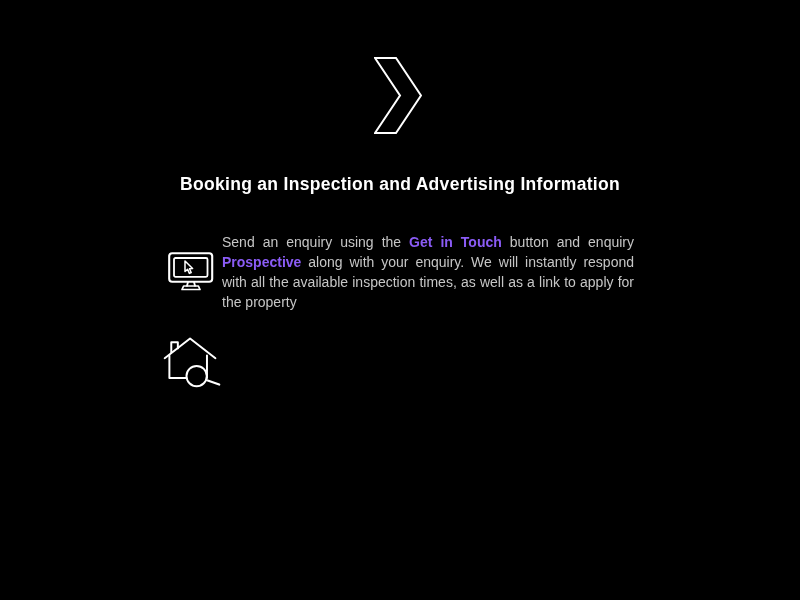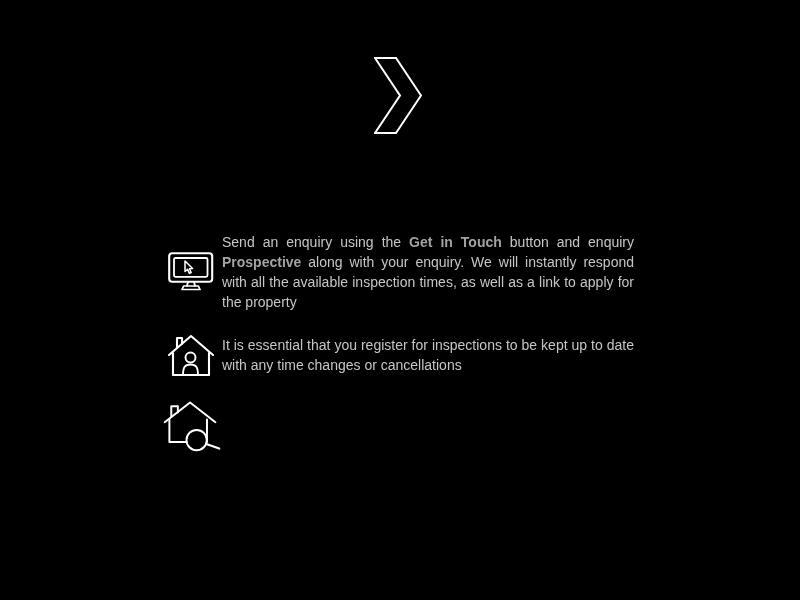--- a/index.html
+++ b/index.html
@@ -62,62 +62,51 @@
   }
   .body-text {
     flex: 1;
     color: #c6c6c6;
     font-size: 14px;
     line-height: 20px;
     text-align: justify;
   }
   .body-text .bold {
     font-weight: bold;
-    color: #a3a3a3;
+    color: #8b5cf6;
   }
 </style>
 </head>
 <body>
 
 <div class="page">
 
   <div class="chevron-wrap">
     <svg viewBox="0 0 48 77">
       <polygon points="1,1 22,1 47,38.5 22,76 1,76 26,38.5"></polygon>
     </svg>
   </div>
 
+  <h1 class="title">Booking an Inspection and Advertising Information</h1>
 
   <div class="sections">
 
     <div class="row">
       <div class="icon-cell">
         <svg width="46" height="40" viewBox="0 0 46 40">
           <rect x="1.2" y="1.2" width="43" height="28.5" rx="3"></rect>
           <rect x="6" y="6" width="33.5" height="18.8" rx="1.5" stroke-width="1.8"></rect>
           <path d="M17 9 V19.5 L19.6 17.4 L21.4 21.4 L23.2 20.5 L21.5 16.8 L24.6 16.5 Z" stroke-width="1.5"></path>
           <path d="M20 30 L19 33.8 M26 30 L27 33.8" stroke-width="1.8"></path>
           <path d="M14 37.5 L15.6 34 H30.4 L32 37.5 Z" stroke-width="1.7"></path>
         </svg>
       </div>
       <p class="body-text"><span>Send an enquiry using the </span><span class="bold">Get in Touch</span><span> button and enquiry </span><span class="bold">Prospective</span><span> along with your enquiry. We will instantly respond with all the available inspection times, as well as a link to apply for the property</span></p>
     </div>
 
-    <div class="row">
-      <div class="icon-cell">
-        <svg width="48" height="42" viewBox="0 0 48 42">
-          <path d="M2 21 L24 2 L46 21"></path>
-          <path d="M10 14 V4 H15 V9.7"></path>
-          <path d="M6 19 V41 H42 V19"></path>
-          <circle cx="23.5" cy="23.5" r="5" stroke-width="1.9"></circle>
-          <path d="M16 41 C16 33 18 30.5 23.5 30.5 C29 30.5 31 33 31 41" stroke-width="1.9"></path>
-        </svg>
-      </div>
-      <p class="body-text"><span>It is essential that you register for inspections to be kept up to date with any time changes or cancellations</span></p>
-    </div>
 
     <div class="row">
       <div class="icon-cell">
         <svg width="66" height="56" viewBox="0 0 66 56">
           <path d="M5 24 L32 3 L59 24"></path>
           <path d="M12 18 V7 H19 V13.5"></path>
           <path d="M10 21 V45 H50 V21"></path>
           <circle cx="39" cy="43" r="10.8" fill="#000000"></circle>
           <path d="M49.3 47.2 L63 52" stroke-width="2.4"></path>
         </svg>

